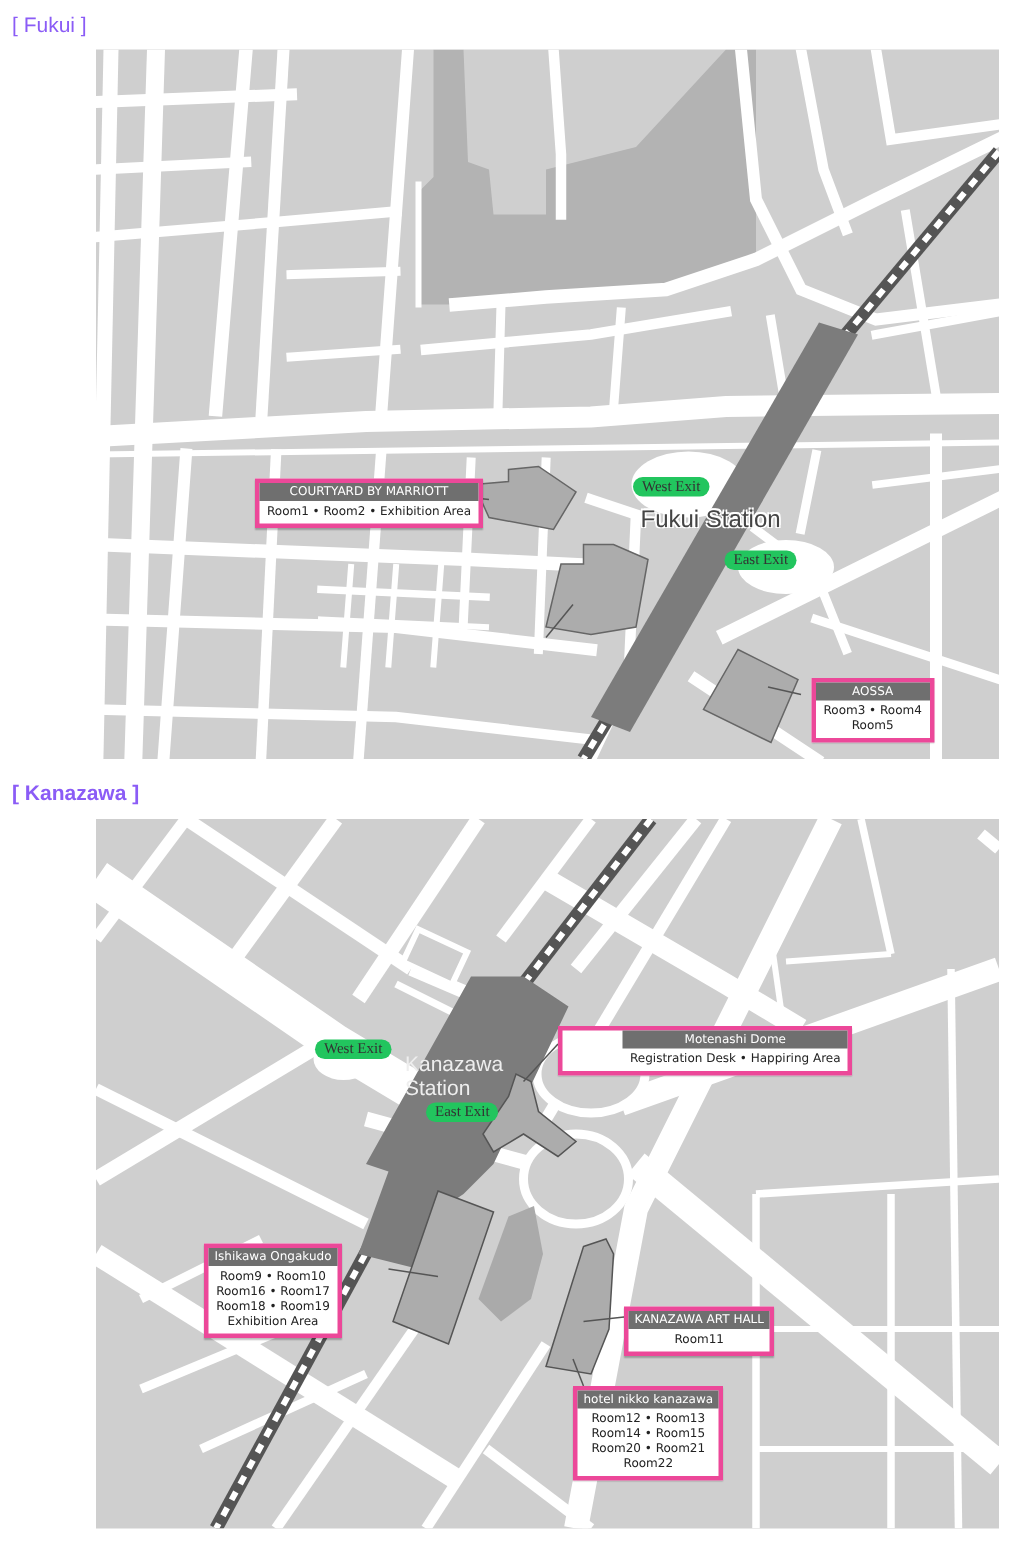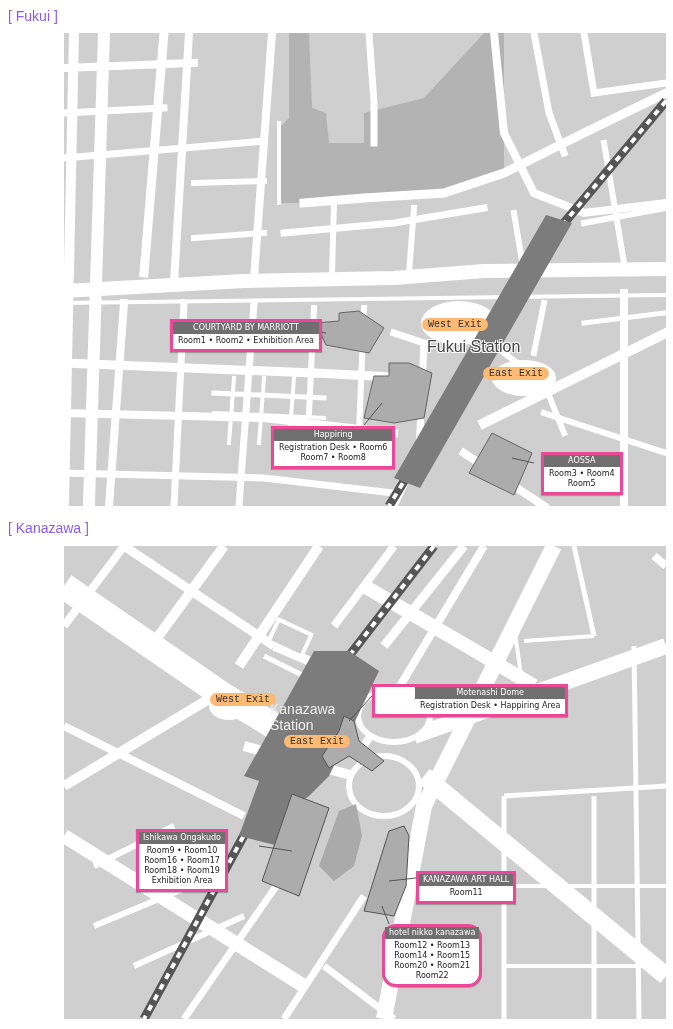--- a/index.html
+++ b/index.html
@@ -8,23 +8,23 @@
   .section-title { position:absolute; left:8px; font-size:14px; color:#8b5cf6; }
   .map { position:absolute; left:64px; background:#cfcfcf; overflow:hidden; }
   .map svg { position:absolute; left:0; top:0; }
   .callout { position:absolute; background:#fff; border:3px solid #ec4899;
              box-shadow:0 1px 1px rgba(0,0,0,0.25); text-align:center;
              font-family:"DejaVu Sans", sans-serif; }
   .callout .head { background:#6f6f6f; color:#fff; font-size:8px; line-height:12px;
                    padding:0 4px; white-space:nowrap; }
   .callout .body { color:#222; font-size:8px; line-height:10px; padding:2px 5px 3px; }
   .callout .body div { white-space:nowrap; }
-  .pill { position:absolute; background:#fdba74; border-radius:9px; font-size:10px;
+  .pill { position:absolute; background:#22c55e; border-radius:9px; font-size:10px;
           color:#333; padding:1px 6px; white-space:nowrap;
-          font-family:Liberation Mono, monospace; }
+          font-family:Liberation Serif, serif; }
   .station-label { position:absolute; font-family:Liberation Sans, sans-serif; white-space:nowrap; }
 </style>
 </head>
 <body>
 
 <div class="section-title" style="top:8px;">[ Fukui ]</div>
 
 <div class="map" style="top:33px;width:602px;height:473px;">
   <svg width="602" height="473" viewBox="0 0 602 473">
 
@@ -102,38 +102,31 @@
   <div class="station-label" style="left:363px;top:305px;font-size:16px;color:#444;text-shadow:1px 1px 0 #fff,-1px -1px 0 #fff,1px -1px 0 #fff,-1px 1px 0 #fff;">Fukui Station</div>
   <div class="pill" style="left:419px;top:334px;">East Exit</div>
 
   <div class="callout" style="left:106px;top:286px;">
     <div class="head">COURTYARD BY MARRIOTT</div>
     <div class="body">
         <div>Room1 • Room2 • Exhibition Area</div>
       </div>
   </div>
 
-  <div class="callout" style="left:207px;top:393px;">
-    <div class="head">Happiring</div>
-    <div class="body">
-      <div>Registration Desk • Room6</div>
-      <div>Room7 • Room8</div>
-    </div>
-  </div>
 
   <div class="callout" style="left:477px;top:419px;">
     <div class="head">AOSSA</div>
     <div class="body">
       <div>Room3 • Room4</div>
       <div>Room5</div>
     </div>
   </div>
 </div>
 
-<div class="section-title" style="top:520px;">[ Kanazawa ]</div>
+<div class="section-title" style="top:520px;font-weight:bold;">[ Kanazawa ]</div>
 
 <div class="map" style="top:546px;width:602px;height:473px;">
   <svg width="602" height="473" viewBox="0 0 602 473">
     <g stroke="#ffffff" fill="none">
 
       <path d="M0,40 L160,150 L260,210" stroke-width="26"></path>
       <path d="M0,240 L150,150" stroke-width="10"></path>
       <path d="M60,0 L0,80" stroke-width="8"></path>
       <path d="M160,0 L80,110" stroke-width="10"></path>
       <path d="M255,0 L175,120" stroke-width="10"></path>
@@ -222,21 +215,21 @@
     </div>
   </div>
 
   <div class="callout" style="left:352px;top:325px;">
     <div class="head">KANAZAWA ART HALL</div>
     <div class="body">
         <div>Room11</div>
       </div>
   </div>
 
-  <div class="callout" style="left:318px;top:378px;border-radius:14px;">
+  <div class="callout" style="left:318px;top:378px;">
     <div class="head">hotel nikko kanazawa</div>
     <div class="body">
       <div>Room12 • Room13</div>
       <div>Room14 • Room15</div>
       <div>Room20 • Room21</div>
       <div>Room22</div>
     </div>
   </div>
 </div>
 

